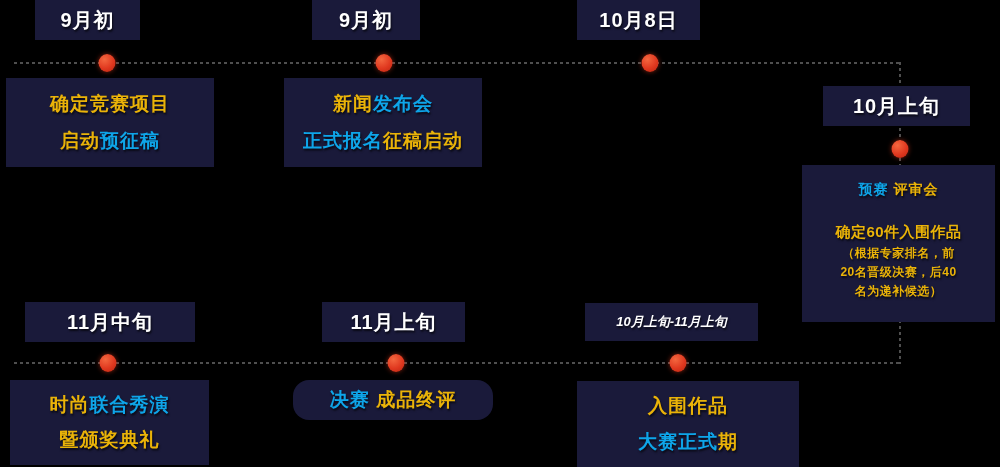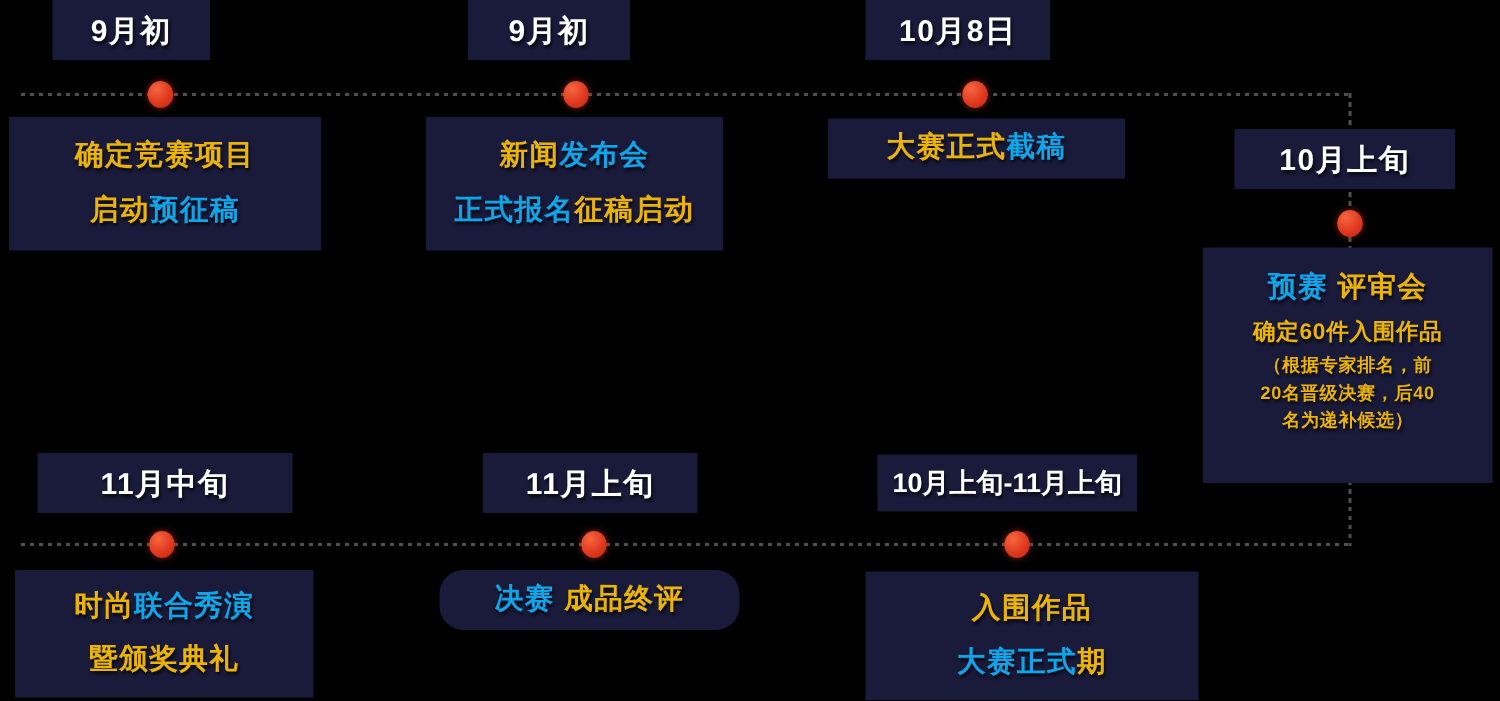--- a/index.html
+++ b/index.html
@@ -45,34 +45,34 @@
     display: flex;
     align-items: center;
     justify-content: center;
     text-align: center;
   }
   .hdr {
     font-size: 20px;
     letter-spacing: 1px;
     text-shadow: 1px 2px 2px rgba(0,0,0,0.65);
   }
-  .hdr.small { font-size: 18px; letter-spacing: 0; }
+  .hdr.small { font-size: 13px; letter-spacing: 0; font-style: italic; }
   .panel {
     flex-direction: column;
     justify-content: space-evenly;
     font-size: 19px;
     letter-spacing: 1px;
     text-shadow: 1px 2px 2px rgba(0,0,0,0.65);
   }
   .panel .ln { line-height: 1.15; white-space: pre; }
   .w { color: #eab308; }
   .r { color: #0ea5e9; }
   .panel.detail { justify-content: flex-start; padding-top: 12px; box-sizing: border-box; }
   .panel.detail .ln { margin: 4px 0; }
-  .panel.detail .ln.t1 { font-size: 19px; margin-bottom: 6px; }
+  .panel.detail .ln.t1 { font-size: 14px; margin-bottom: 22px; }
   .panel.detail .ln.t2 { font-size: 15px; letter-spacing: 0.5px; }
   .panel.detail .ln.t3 { font-size: 12px; letter-spacing: 0.5px; line-height: 1.55; margin: 0; }
 </style>
 </head>
 <body>
 
 <div class="canvas">
 
   <div class="dash-h" style="left:14px; top:62px; width:887px;"></div>
   <div class="dash-h" style="left:14px; top:362px; width:887px;"></div>
@@ -84,23 +84,20 @@
     <div class="ln"><span class="w">启动</span><span class="r">预征稿</span></div>
   </div>
 
   <div class="hdr" style="left:312px; top:0; width:108px; height:40px;">9月初</div>
   <div class="panel" style="left:284px; top:78px; width:198px; height:89px;">
     <div class="ln"><span class="w">新闻</span><span class="r">发布会</span></div>
     <div class="ln"><span class="r">正式报名</span><span class="w">征稿启动</span></div>
   </div>
 
   <div class="hdr" style="left:577px; top:0; width:123px; height:40px;">10月8日</div>
-  <div class="panel" style="left:552px; top:79px; width:198px; height:40px;">
-    <div class="ln"><span class="w">大赛正式</span><span class="r">截稿</span></div>
-  </div>
 
   <div class="hdr" style="left:823px; top:86px; width:147px; height:40px;">10月上旬</div>
   <div class="panel detail" style="left:802px; top:165px; width:193px; height:157px;">
     <div class="ln t1"><span class="r">预赛</span><span class="w"> 评审会</span></div>
     <div class="ln t2"><span class="w">确定60件入围作品</span></div>
     <div class="ln t3"><span class="w">（根据专家排名，前</span></div>
     <div class="ln t3"><span class="w">20名晋级决赛，后40</span></div>
     <div class="ln t3"><span class="w">名为递补候选）</span></div>
   </div>
 

